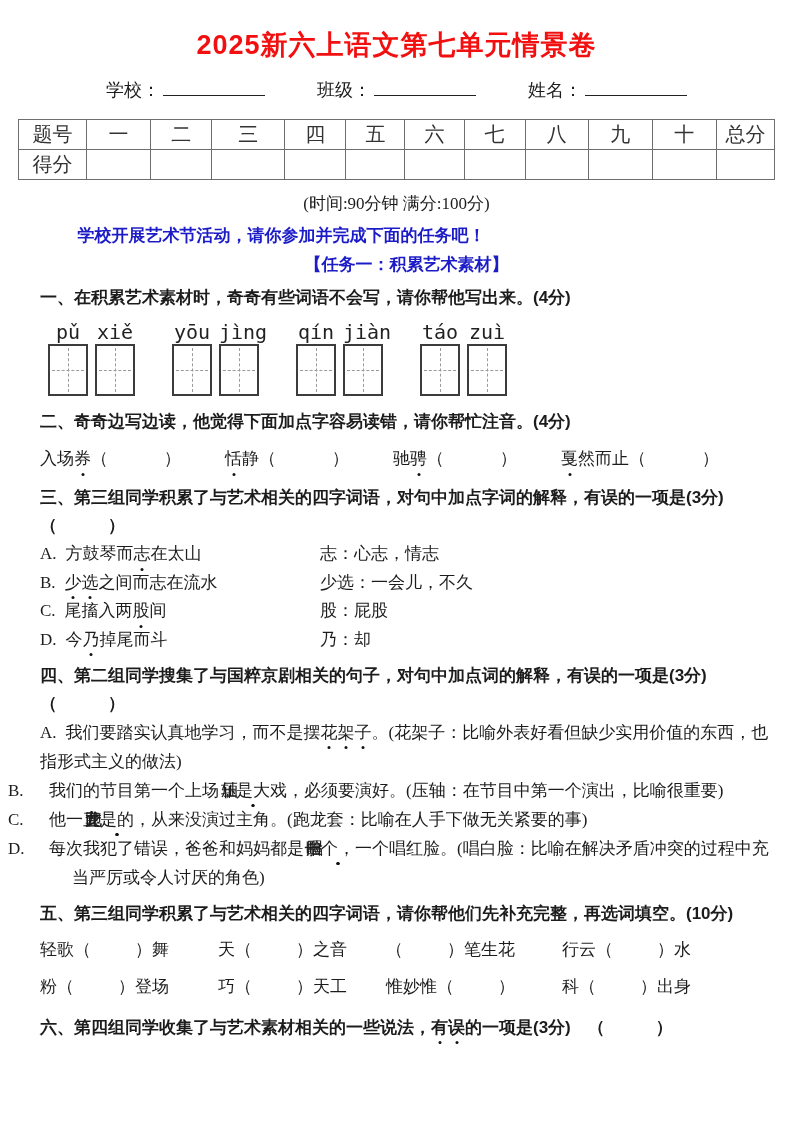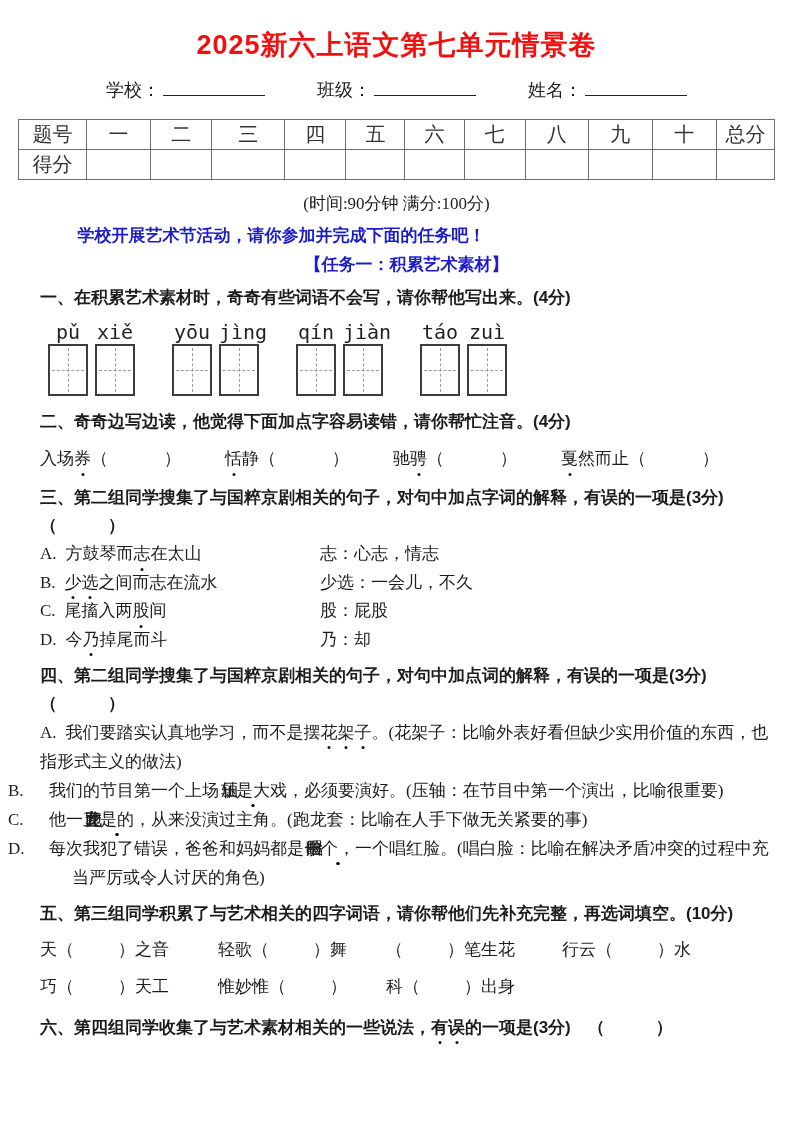--- a/index.html
+++ b/index.html
@@ -156,21 +156,21 @@
     </div>
 
   <div class="qheader" style="margin-top:12px;">二、奇奇边写边读，他觉得下面加点字容易读错，请你帮忙注音。(4分)</div>
   <div class="q2row" id="q2-row">
       <span>入场<span class="dotch">券</span>（<span class="pgap"></span>）</span>
       <span><span class="dotch">恬</span>静（<span class="pgap"></span>）</span>
       <span>驰<span class="dotch">骋</span>（<span class="pgap"></span>）</span>
       <span><span class="dotch">戛</span>然而止（<span class="pgap"></span>）</span>
     </div>
 
-  <div class="qheader" style="margin-top:10px;">三、第二组同学搜集了与国粹京剧相关的句子，对句中加点字词的解释，有误的一项是(3分)（　　　）</div>
+  <div class="qheader" style="margin-top:10px;">三、第三组同学积累了与艺术相关的四字词语，对句中加点字词的解释，有误的一项是(3分)（　　　）</div>
   <div id="q3-rows">
       <div class="q3row">
         <span class="q3left"><span class="optlabel">A.</span>方鼓琴而<span class="dotch">志</span>在太山</span>
         <span>志：心志，情志</span>
       </div>
       <div class="q3row">
         <span class="q3left"><span class="optlabel">B.</span><span class="dotch">少</span><span class="dotch">选</span>之间而志在流水</span>
         <span>少选：一会儿，不久</span>
       </div>
       <div class="q3row">
@@ -187,26 +187,27 @@
   <div id="q4-rows">
       <div class="opt"><span class="optlabel">A.</span>我们要踏实认真地学习，而不是摆<span class="dotch">花</span><span class="dotch">架</span><span class="dotch">子</span>。(花架子：比喻外表好看但缺少实用价值的东西，也指形式主义的做法)</div>
       <div class="opt hang"><span class="optlabel">B.</span>我们的节目第一个上场，是<span class="dotch">压</span><span class="dotch">轴</span>大戏，必须要演好。(压轴：在节目中第一个演出，比喻很重要)</div>
       <div class="opt hang"><span class="optlabel">C.</span>他一直是<span class="dotch">跑</span><span class="dotch">龙</span><span class="dotch">套</span>的，从来没演过主角。(跑龙套：比喻在人手下做无关紧要的事)</div>
       <div class="opt hang"><span class="optlabel">D.</span>每次我犯了错误，爸爸和妈妈都是一个<span class="dotch">唱</span><span class="dotch">白</span><span class="dotch">脸</span>，一个唱红脸。(唱白脸：比喻在解决矛盾冲突的过程中充当严厉或令人讨厌的角色)</div>
     </div>
 
   <div class="qheader" style="margin-top:8px;">五、第三组同学积累了与艺术相关的四字词语，请你帮他们先补充完整，再选词填空。(10分)</div>
   <div id="q5-idioms">
       <div class="idiom-row">
+        <span>轻歌（<span class="igap"></span>）舞</span>
         <span>天（<span class="igap"></span>）之音</span>
-        <span>轻歌（<span class="igap"></span>）舞</span>
         <span>（<span class="igap"></span>）笔生花</span>
         <span>行云（<span class="igap"></span>）水</span>
       </div>
       <div class="idiom-row">
+        <span>粉（<span class="igap"></span>）登场</span>
         <span>巧（<span class="igap"></span>）天工</span>
         <span>惟妙惟（<span class="igap"></span>）</span>
         <span>科（<span class="igap"></span>）出身</span>
       </div>
     </div>
 
   <div class="qheader" style="margin-top:12px;" id="q6-header">六、第四组同学收集了与艺术素材相关的一些说法，<span class="dotch">有</span><span class="dotch">误</span>的一项是(3分)　（　　　）</div>
 
 </div>
 

